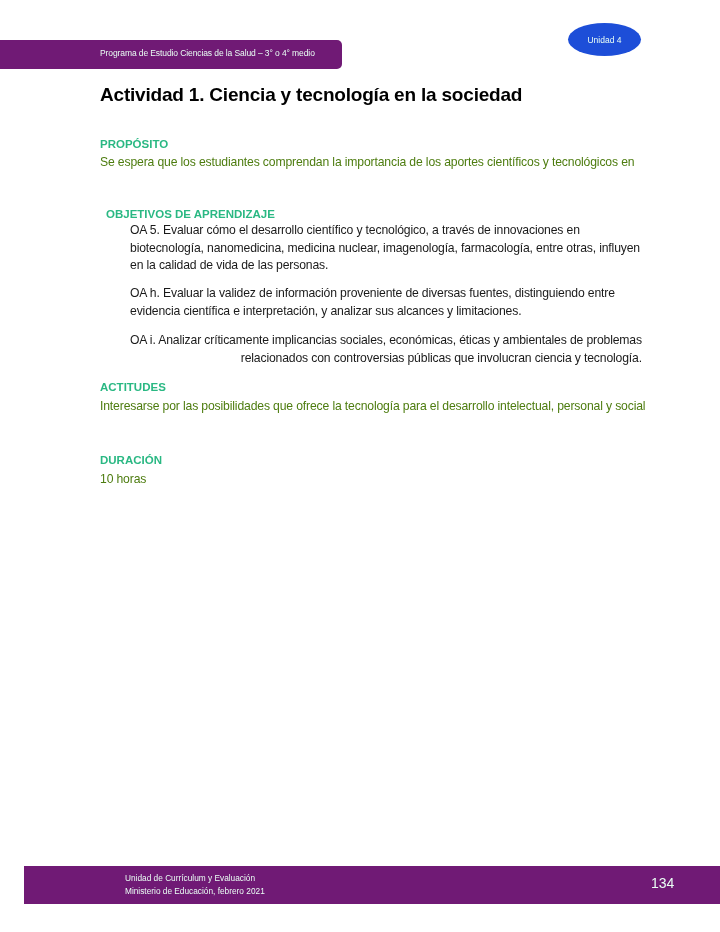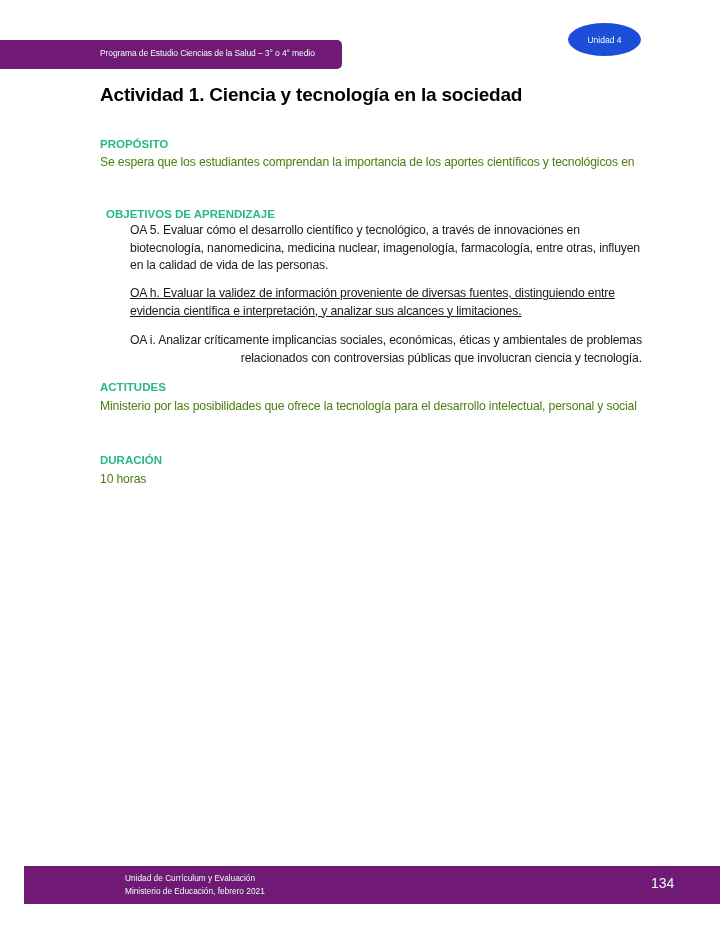--- a/index.html
+++ b/index.html
@@ -131,32 +131,32 @@
 <div class="para" style="left:100px; top:153px;">
   <span class="line">Se espera que los estudiantes comprendan la importancia de los aportes científicos y tecnológicos en</span>
 </div>
 
 <div class="section-heading" style="left:106px; top:208px;">OBJETIVOS DE APRENDIZAJE</div>
 <div class="oa-para" style="top:222px;">
   <span class="line">OA 5. Evaluar cómo el desarrollo científico y tecnológico, a través de innovaciones en</span>
   <span class="line">biotecnología, nanomedicina, medicina nuclear, imagenología, farmacología, entre otras, influyen</span>
   <span class="line">en la calidad de vida de las personas.</span>
 </div>
-<div class="oa-para" style="top:285px;text-decoration:underline;">
+<div class="oa-para" style="top:285px;">
   <span class="line">OA h. Evaluar la validez de información proveniente de diversas fuentes, distinguiendo entre</span>
   <span class="line">evidencia científica e interpretación, y analizar sus alcances y limitaciones.</span>
 </div>
 <div class="oa-para" style="top:332px;text-align:right;">
   <span class="line">OA i. Analizar críticamente implicancias sociales, económicas, éticas y ambientales de problemas</span>
   <span class="line">relacionados con controversias públicas que involucran ciencia y tecnología.</span>
 </div>
 
 <div class="section-heading" style="left:100px; top:381px;">ACTITUDES</div>
 <div class="para" style="left:100px; top:397px;">
-  <span class="line">Ministerio por las posibilidades que ofrece la tecnología para el desarrollo intelectual, personal y social</span>
+  <span class="line">Interesarse por las posibilidades que ofrece la tecnología para el desarrollo intelectual, personal y social</span>
 </div>
 
 <div class="section-heading" style="left:100px; top:454px;">DURACIÓN</div>
 <div class="para" style="left:100px; top:470px;">
   <span class="line">10 horas</span>
 </div>
 
 <div class="footer-bar">
   <span class="footer-line" style="top:7px;">Unidad de Currículum y Evaluación</span>
   <span class="footer-line" style="top:20px;">Ministerio de Educación, febrero 2021</span>

